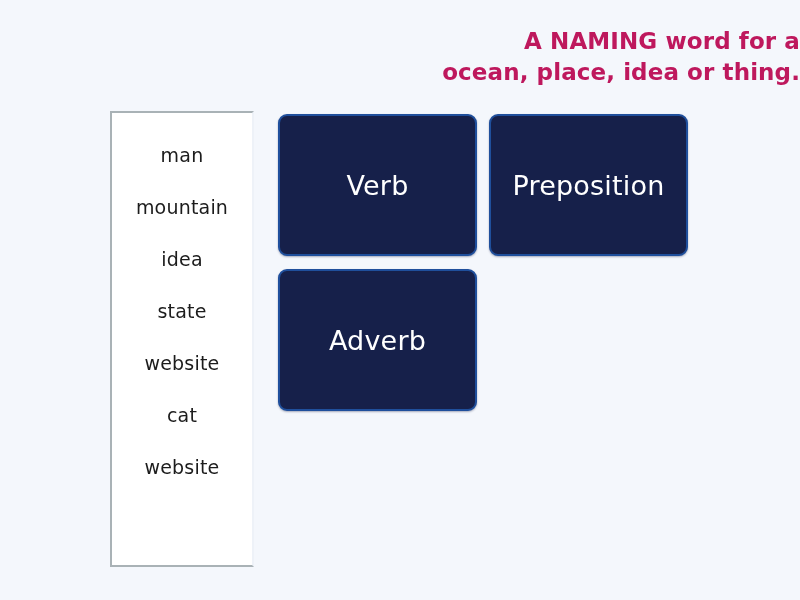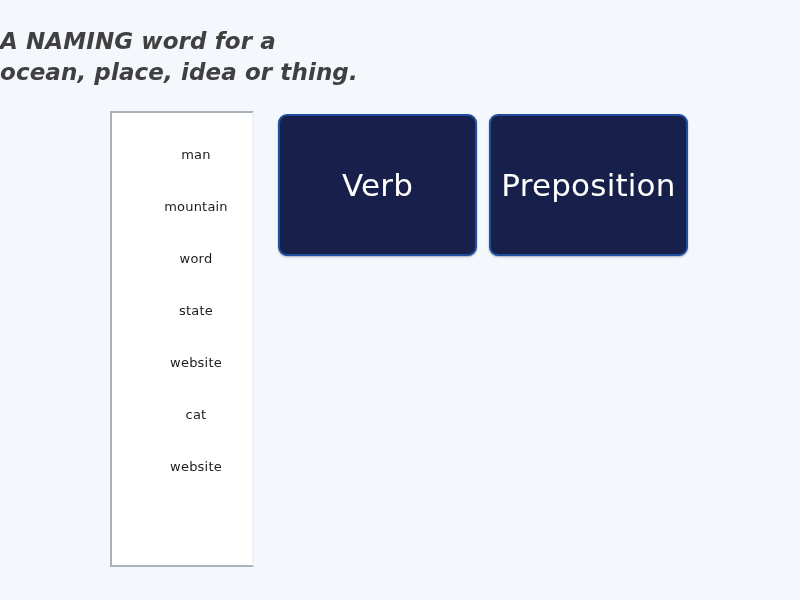--- a/index.html
+++ b/index.html
@@ -16,28 +16,27 @@
     font-family: "DejaVu Sans", sans-serif;
     position: relative;
   }
 
   
   #prompt {
     position: absolute;
     left: 0;
     top: 26px;
     width: 800px;
-    text-align: left;
-    color: #404040;
+    text-align: right;
+    color: #be185d;
     font-family: "DejaVu Sans", sans-serif;
     font-weight: bold;
     font-size: 23px;
     line-height: 31px;
     letter-spacing: 0.1px;
-    font-style: italic;
   }
   #prompt .pline { display: block; white-space: pre; }
 
   
   #word-panel {
     position: absolute;
     left: 110px;
     top: 111px;
     width: 144px;
     height: 456px;
@@ -57,24 +56,23 @@
   }
 
   .word-item {
     display: block;
     width: 140px;
     height: 52px;
     line-height: 52px;
     text-align: center;
     color: #1c1c1c;
     font-family: "DejaVu Sans", sans-serif;
-    font-size: 13px;
+    font-size: 19px;
     letter-spacing: 0.2px;
     white-space: nowrap;
-    margin-left: 14px;
   }
 
   
   #tile-grid {
     position: absolute;
     left: 278px;
     top: 114px;
     width: 410px;
     height: 452px;
     display: grid;
@@ -91,47 +89,50 @@
     display: flex;
     align-items: center;
     justify-content: center;
     box-shadow: 0 1px 2px rgba(20,30,70,0.35);
     cursor: pointer;
   }
 
   .tile-label {
     color: #ffffff;
     font-family: "DejaVu Sans", sans-serif;
-    font-size: 31px;
+    font-size: 27px;
     line-height: 1;
     letter-spacing: 0.2px;
     white-space: nowrap;
     text-align: center;
   }
 </style>
 </head>
 <body>
 
 <div id="prompt">
   <span class="pline">A NAMING word for a</span>
   <span class="pline">ocean, place, idea or thing.</span>
 </div>
 
 <div id="word-panel">
   <div id="word-list">
     <span class="word-item">man</span>
     <span class="word-item">mountain</span>
-    <span class="word-item">word</span>
+    <span class="word-item">idea</span>
     <span class="word-item">state</span>
     <span class="word-item">website</span>
     <span class="word-item">cat</span>
     <span class="word-item">website</span>
   </div>
 </div>
 
 <div id="tile-grid">
   <div class="tile">
     <span class="tile-label">Verb</span>
   </div>
   <div class="tile">
     <span class="tile-label">Preposition</span>
   </div>
+  <div class="tile">
+    <span class="tile-label">Adverb</span>
+  </div>
 </div>
 
 </body></html>

